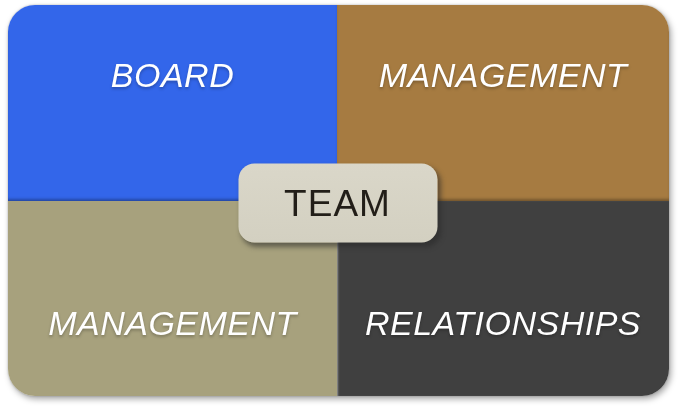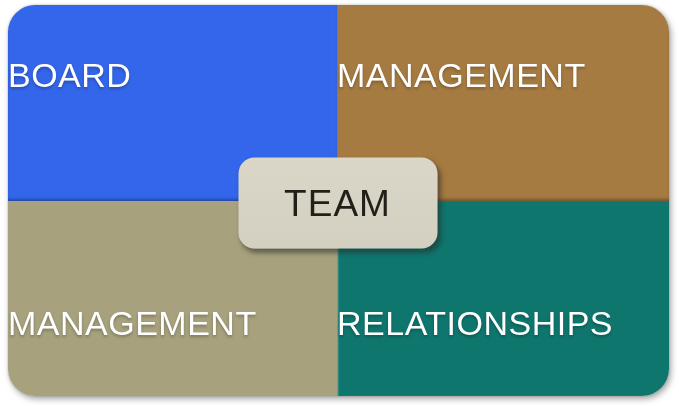--- a/index.html
+++ b/index.html
@@ -25,21 +25,22 @@
     overflow: hidden;
     box-shadow: 2px 3px 6px rgba(0,0,0,0.35), 0 0 2px rgba(0,0,0,0.25);
     display: grid;
     grid-template-columns: 329px 1fr;
     grid-template-rows: 196px 1fr;
   }
   .quad {
     position: relative;
     display: flex;
     align-items: center;
-    justify-content: flex-start;
+    justify-content: center;
+    font-style: italic;
   }
   .quad.top {
     box-shadow: inset 0 -3px 3px -1px rgba(0,0,0,0.30);
   }
   .quad.red-cell {
     box-shadow: inset 2px 0 2px -1px rgba(255,255,255,0.45);
   }
   .qlabel {
     position: relative;
     font-size: 34px;
@@ -52,21 +53,21 @@
   }
   .qlabel.up   { top: -28px; }
   .qlabel.down { top: 25px; }
   .center-box {
     position: absolute;
     left: 50%;
     top: 50%;
     transform: translate(-50%, -50%);
     margin-left: -2px;
     width: 199px;
-    height: 91px;
+    height: 79px;
     border-radius: 16px;
     background: linear-gradient(180deg, #dad7c9 0%, #d3d0c1 100%);
     box-shadow: 3px 4px 5px rgba(40,40,40,0.55);
     display: flex;
     align-items: center;
     justify-content: center;
   }
   .center-label {
     font-size: 37px;
     font-weight: 400;
@@ -85,21 +86,21 @@
     </div>
 
     <div class="quad top" style="background-color: rgb(166, 123, 65);">
       <span class="qlabel up" style="color: rgb(255, 255, 255);">MANAGEMENT</span>
     </div>
 
     <div class="quad" style="background-color: rgb(167, 161, 125);">
       <span class="qlabel down" style="color: rgb(255, 255, 255);">MANAGEMENT</span>
     </div>
 
-    <div class="quad red-cell" style="background-color: #0f766e;">
+    <div class="quad red-cell" style="background-color: #404040;">
       <span class="qlabel down" style="color: rgb(255, 255, 255);">RELATIONSHIPS</span>
     </div>
 
   </div>
 
   <div class="center-box">
     <span class="center-label" style="color: rgb(34, 30, 24);">TEAM</span>
   </div>
 </div>
 

